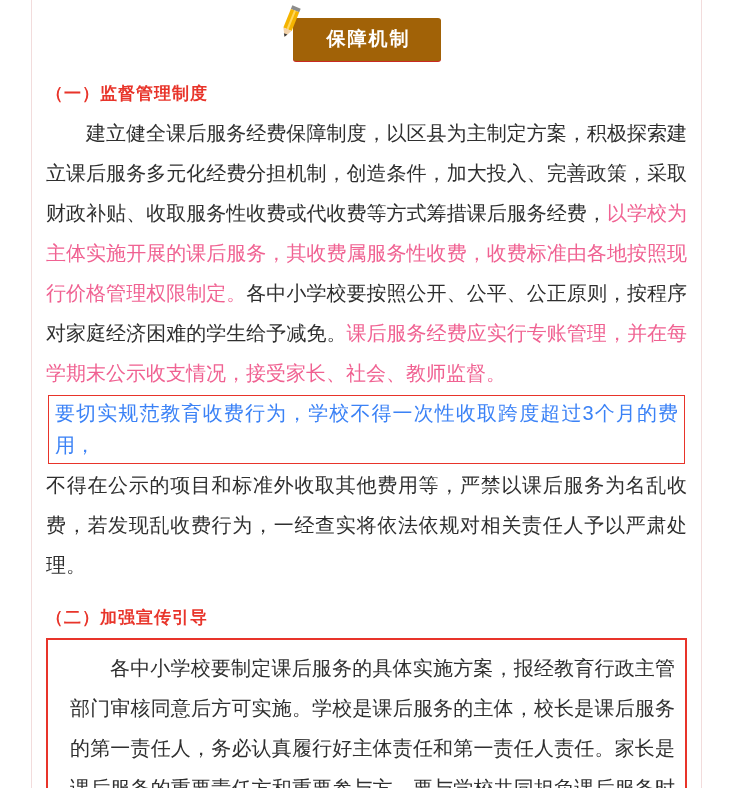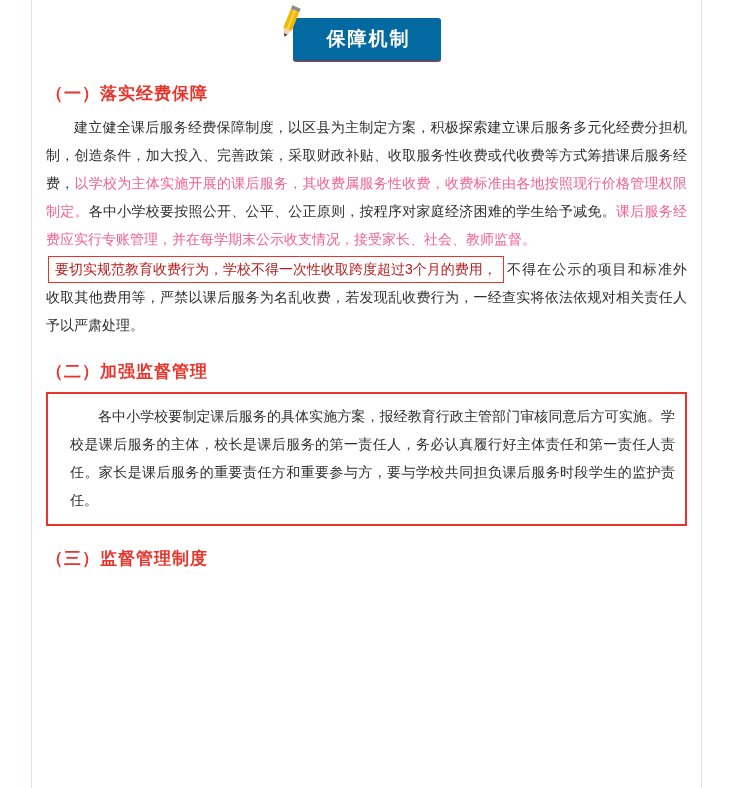--- a/index.html
+++ b/index.html
@@ -40,21 +40,21 @@
     justify-content: center;
     align-items: center;
     padding-top: 18px;
     padding-bottom: 16px;
   }
   .banner {
     position: relative;
     display: inline-flex;
     align-items: center;
     justify-content: center;
-    background: #0369a1;
+    background: #a16207;
     color: #ffffff;
     font-size: 19px;
     font-weight: bold;
     letter-spacing: 2px;
     padding: 8px 30px 9px 34px;
     border-radius: 3px;
     box-shadow: 0 1px 0 #c92a22;
   }
   .banner::after {
     content: "";
@@ -81,37 +81,37 @@
     font-size: 17px;
     font-weight: bold;
     letter-spacing: 1px;
     margin: 20px 0 6px 0;
     line-height: 1.5;
   }
   .sec-head.first { margin-top: 4px; }
 
   
   p.para {
-    font-size: 14px;
+    font-size: 20px;
     line-height: 2.0;
     margin: 0 0 2px 0;
     text-align: justify;
     text-justify: inter-ideograph;
     color: #2f2f2f;
     text-indent: 2em;
   }
   p.para.noindent { text-indent: 0; }
 
   .pink { color: #f06292; }
 
   
   .boxed-inline {
     display: inline-block;
     border: 1px solid #e8342a;
-    color: #b91c1c;
+    color: #3b82f6;
     padding: 1px 6px 2px 6px;
     line-height: 1.6;
     margin: 0 2px;
     text-indent: 0;
   }
 
   
   .boxed-block {
     border: 2px solid #e8342a;
     padding: 8px 10px 10px 22px;
@@ -135,27 +135,27 @@
           <rect x="9" y="6" width="9" height="20" fill="#f4b400"></rect>
           <rect x="12.5" y="6" width="2" height="20" fill="#ffd75e"></rect>
           <polygon points="9,26 18,26 13.5,34" fill="#f2d2a9"></polygon>
           <polygon points="11.6,31 15.4,31 13.5,34" fill="#3c3c3c"></polygon>
         </g>
       </svg>
       <span>保障机制</span>
     </div>
   </div>
 
-  <div class="sec-head first">（一）落实经费保障</div>
+  <div class="sec-head first">（一）监督管理制度</div>
 
   <p class="para"><span>建立健全课后服务经费保障制度，以区县为主制定方案，积极探索建立课后服务多元化经费分担机制，创造条件，加大投入、完善政策，采取财政补贴、收取服务性收费或代收费等方式筹措课后服务经费，</span><span class="pink">以学校为主体实施开展的课后服务，其收费属服务性收费，收费标准由各地按照现行价格管理权限制定。</span><span>各中小学校要按照公开、公平、公正原则，按程序对家庭经济困难的学生给予减免。</span><span class="pink">课后服务经费应实行专账管理，并在每学期末公示收支情况，接受家长、社会、教师监督。</span></p>
 
   <p class="para noindent"><span class="boxed-inline">要切实规范教育收费行为，学校不得一次性收取跨度超过3个月的费用，</span><span>不得在公示的项目和标准外收取其他费用等，严禁以课后服务为名乱收费，若发现乱收费行为，一经查实将依法依规对相关责任人予以严肃处理。</span></p>
 
-  <div class="sec-head">（二）加强监督管理</div>
+  <div class="sec-head">（二）加强宣传引导</div>
 
 
   <div class="boxed-block">
     <p class="para"><span>各中小学校要制定课后服务的具体实施方案，报经教育行政主管部门审核同意后方可实施。学校是课后服务的主体，校长是课后服务的第一责任人，务必认真履行好主体责任和第一责任人责任。家长是课后服务的重要责任方和重要参与方，要与学校共同担负课后服务时段学生的监护责任。</span></p>
   </div>
 
   <div class="sec-head">（三）监督管理制度</div>
 
 
 </div>

